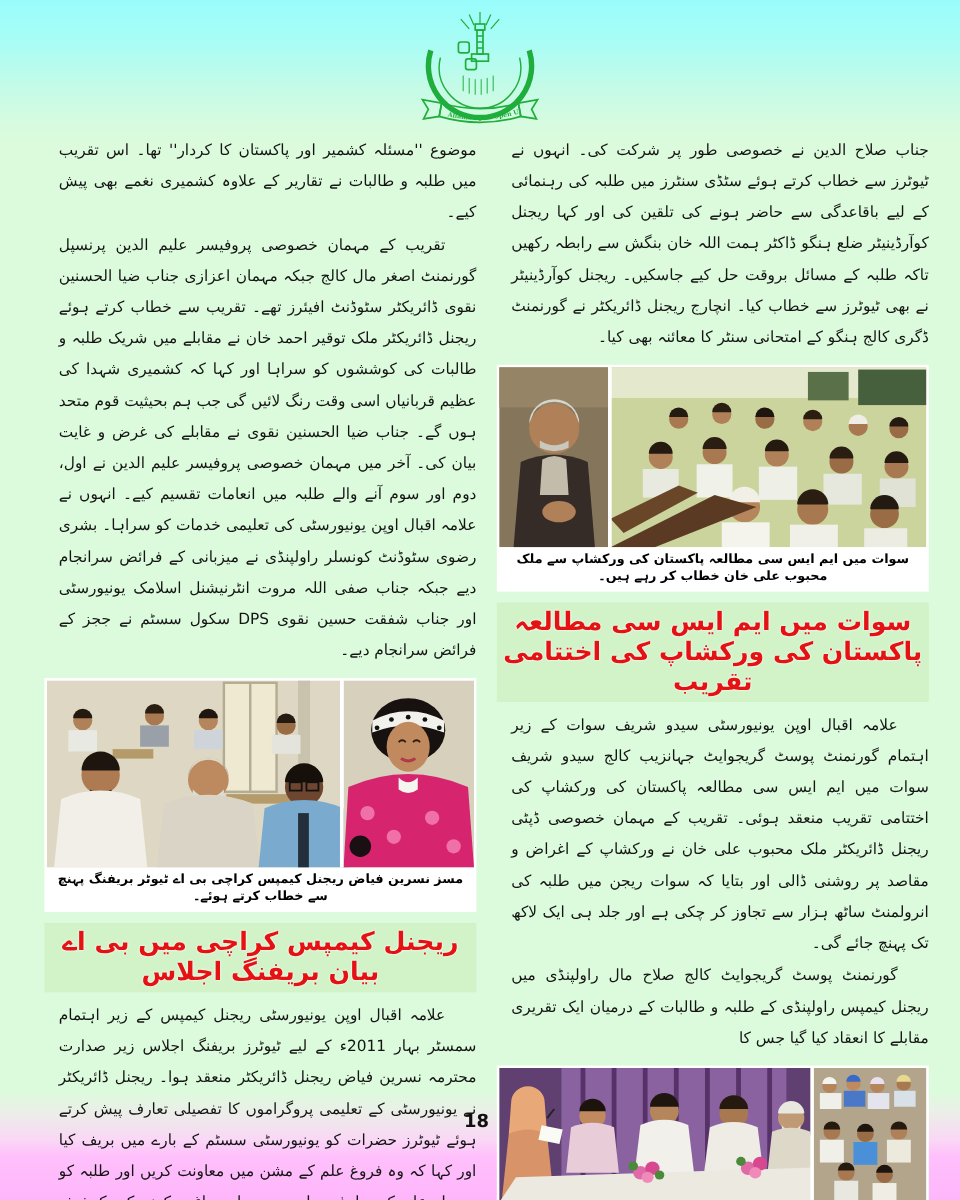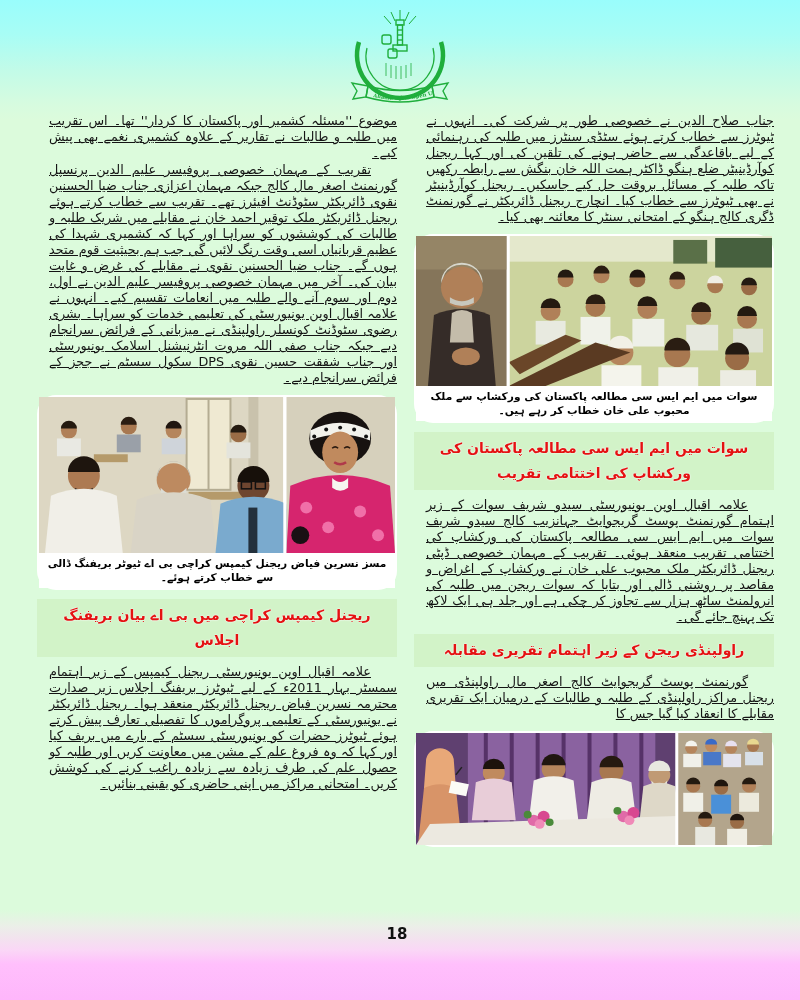--- a/index.html
+++ b/index.html
@@ -7,28 +7,28 @@
     position:relative;width:800px;height:1000px;margin:0 auto;overflow:hidden;
     font-family:"DejaVu Sans",sans-serif;
     background:linear-gradient(180deg,
       #99fdfc 0%,#a8fdf5 3.5%,#c2fbe8 7%,#d7fbdf 10.5%,#dcfbdc 12%,
       #dcfbdc 91%,#ebefe8 92.6%,#f2e3ee 93.8%,#fad7f6 95%,#ffbffc 96.4%,#feb6fb 100%);
   }
   .logo-wrap{position:absolute;left:341px;top:8px;width:118px;height:104px;}
   .col{position:absolute;top:113px;width:360px;direction:rtl;}
   .col-left{left:37px;}
   .col-right{left:414px;}
-  .body-text{font-size:12.8px;line-height:16px;text-align:justify;color:#141414;margin:0 0 1px 12px;text-decoration:underline;}
+  .body-text{font-size:12.8px;line-height:26px;text-align:justify;color:#141414;margin:0 0 1px 12px;}
   .indent{text-indent:26px;}
   .headline{
-    color:#e41212;font-size:14px;font-weight:bold;text-align:center;
+    color:#e41212;font-size:21px;font-weight:bold;text-align:center;
     background:#d2f3c8;margin:9px 0 7px;padding:4px 2px;line-height:25px;
     text-shadow:0 0 2px #ffffff,0 0 1px #ffffff;direction:rtl;
   }
-  figure{margin:9px 0 4px;padding:2px;background:#ffffff;border-radius:19px;}
+  figure{margin:9px 0 4px;padding:2px;background:#ffffff;}
   figure svg{display:block;width:100%;}
   figcaption{
     background:#ffffff;font-size:10.6px;color:#000;text-align:center;
     padding:3px 4px 4px;direction:rtl;line-height:14px;font-weight:bold;
   }
   .page-number{position:absolute;left:0;right:6px;top:925px;text-align:center;
     font-weight:bold;font-size:15px;color:#101010;}
 </style>
 </head>
 <body>
@@ -149,23 +149,22 @@
         <ellipse cx="50" cy="122" rx="14" ry="9" fill="#b08058"></ellipse>
         <rect x="91" y="0" width="3" height="152" fill="#ffffff"></rect>
       </svg>
       <figcaption>سوات میں ایم ایس سی مطالعہ پاکستان کی ورکشاپ سے ملک محبوب علی خان خطاب کر رہے ہیں۔</figcaption>
     </figure>
 
     <h2 class="headline">سوات میں ایم ایس سی مطالعہ پاکستان کی ورکشاپ کی اختتامی تقریب</h2>
 
     <p class="body-text indent">علامہ اقبال اوپن یونیورسٹی سیدو شریف سوات کے زیر اہتمام گورنمنٹ پوسٹ گریجوایٹ جہانزیب کالج سیدو شریف سوات میں ایم ایس سی مطالعہ پاکستان کی ورکشاپ کی اختتامی تقریب منعقد ہوئی۔ تقریب کے مہمان خصوصی ڈپٹی ریجنل ڈائریکٹر ملک محبوب علی خان نے ورکشاپ کے اغراض و مقاصد پر روشنی ڈالی اور بتایا کہ سوات ریجن میں طلبہ کی انرولمنٹ ساٹھ ہزار سے تجاوز کر چکی ہے اور جلد ہی ایک لاکھ تک پہنچ جائے گی۔</p>
 
-    <h2 class="headline">راولپنڈی ریجن کے زیر اہتمام تقریری مقابلہ</h2>
-
-    <p class="body-text indent">گورنمنٹ پوسٹ گریجوایٹ کالج اصغر مال راولپنڈی میں ریجنل مراکز راولپنڈی کے طلبہ و طالبات کے درمیان ایک تقریری مقابلے کا انعقاد کیا گیا جس کا</p>
+
+    <p class="body-text indent">گورنمنٹ پوسٹ گریجوایٹ کالج صلاح مال راولپنڈی میں ریجنل کیمپس راولپنڈی کے طلبہ و طالبات کے درمیان ایک تقریری مقابلے کا انعقاد کیا گیا جس کا</p>
 
     <figure>
       <svg viewBox="0 0 357 118" height="112" preserveAspectRatio="none">
 
         <rect x="0" y="0" width="262" height="118" fill="#5f4070"></rect>
         <rect x="52" y="0" width="188" height="118" fill="#8a62a0"></rect>
         <g stroke="#563268" stroke-width="4">
           <line x1="70" y1="0" x2="70" y2="118"></line>
             <line x1="96" y1="0" x2="96" y2="118"></line>
           <line x1="122" y1="0" x2="122" y2="118"></line>
@@ -303,21 +302,21 @@
         <path d="M296,66 q6,4 12,0" stroke="#b03a4a" stroke-width="2.5" fill="none"></path>
         <path d="M252,90 q50,-22 100,0 l5,68 L248,158 Z" fill="#d6256e"></path>
         <circle cx="268" cy="112" r="6" fill="#f070a8"></circle>
           <circle cx="290" cy="132" r="6" fill="#f070a8"></circle>
         <circle cx="322" cy="116" r="6" fill="#f070a8"></circle>
           <circle cx="340" cy="140" r="6" fill="#f070a8"></circle>
         <circle cx="262" cy="140" r="9" fill="#1a1014"></circle>
         <path d="M294,82 q8,8 16,0 l0,10 q-8,6 -16,0 Z" fill="#f6f6f0"></path>
         <rect x="245" y="0" width="3" height="158" fill="#ffffff"></rect>
       </svg>
-      <figcaption>مسز نسرین فیاض ریجنل کیمپس کراچی بی اے ٹیوٹر بریفنگ ڈالی سے خطاب کرتے ہوئے۔</figcaption>
+      <figcaption>مسز نسرین فیاض ریجنل کیمپس کراچی بی اے ٹیوٹر بریفنگ پہنچ سے خطاب کرتے ہوئے۔</figcaption>
     </figure>
 
     <h2 class="headline">ریجنل کیمپس کراچی میں بی اے بیان بریفنگ اجلاس</h2>
 
     <p class="body-text indent">علامہ اقبال اوپن یونیورسٹی ریجنل کیمپس کے زیر اہتمام سمسٹر بہار 2011ء کے لیے ٹیوٹرز بریفنگ اجلاس زیر صدارت محترمہ نسرین فیاض ریجنل ڈائریکٹر منعقد ہوا۔ ریجنل ڈائریکٹر نے یونیورسٹی کے تعلیمی پروگراموں کا تفصیلی تعارف پیش کرتے ہوئے ٹیوٹرز حضرات کو یونیورسٹی سسٹم کے بارے میں بریف کیا اور کہا کہ وہ فروغ علم کے مشن میں معاونت کریں اور طلبہ کو حصول علم کی طرف زیادہ سے زیادہ راغب کرنے کی کوشش کریں۔ امتحانی مراکز میں اپنی حاضری کو یقینی بنائیں۔</p>
   </div>
 
   <div class="page-number">18</div>
 </div>
 

